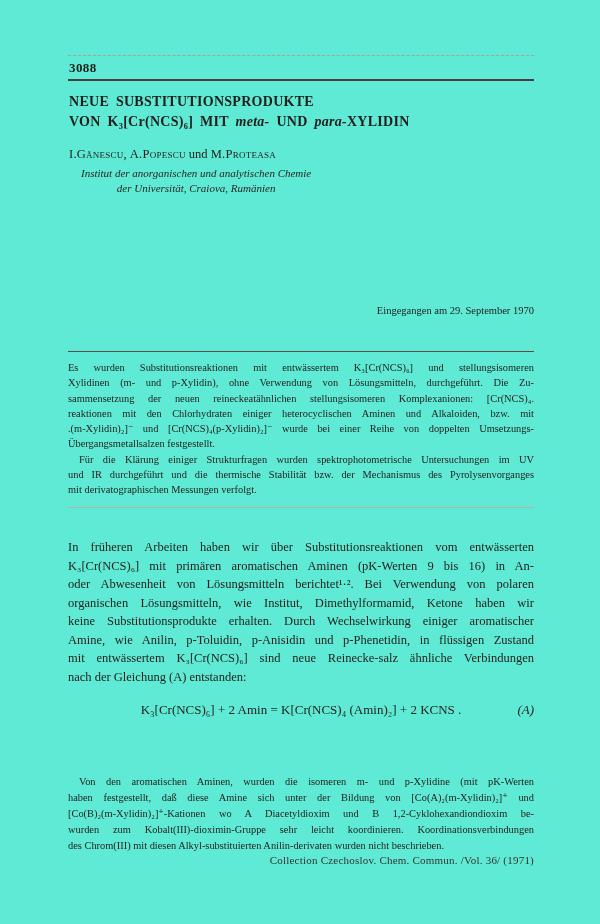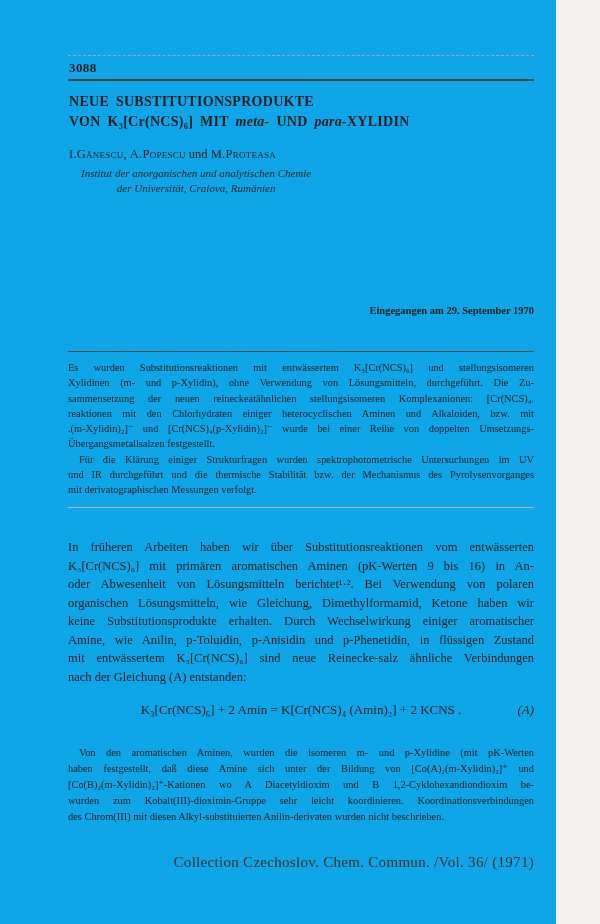--- a/index.html
+++ b/index.html
@@ -3,22 +3,22 @@
 <meta charset="utf-8">
 <style>
   html, body { margin: 0; padding: 0; }
   body {
     width: 600px; height: 924px;
     background: #f2f1ee;
     font-family: "Liberation Serif", "DejaVu Serif", serif;
   }
   .page {
     position: relative;
-    width: 556px; height: 924px;
-    background: #0ea5e9;
+    width: 600px; height: 924px;
+    background: #5eead4;
     color: #211e1b;
     overflow: hidden;
   }
   .abs { position: absolute; }
   .content-x { left: 68px; width: 466px; }
 
   .rule-dotted { border-top: 1px dashed #a8a29a; height: 0; }
   .rule-heavy  { height: 2px; background: #45413c; }
   .rule-dark   { border-top: 1.5px solid #55504a; height: 0; }
   .rule-light  { border-top: 1px solid #b5b0a8; height: 0; }
@@ -28,36 +28,36 @@
   .title {
     font-weight: bold; font-size: 14px; line-height: 20px;
     letter-spacing: .02em; word-spacing: .22em;
   }
   .it { font-style: italic; }
   .sc { font-variant: small-caps; letter-spacing: .02em; }
 
   .authors { font-size: 12.5px; }
   .affil { font-style: italic; font-size: 11px; line-height: 15px; color: #2a2623; text-align: center; }
 
-  .received { font-size: 10.5px; text-align: right; font-weight: bold; }
+  .received { font-size: 10.5px; text-align: right; }
 
   .petit { font-size: 10.4px; }
   .abstract-block { line-height: 15.3px; }
   .petit-par { line-height: 15.9px; }
 
   .bodytext { font-size: 12.5px; line-height: 18.5px; }
 
   .jline { text-align: justify; text-align-last: justify; white-space: normal; }
   .jline.jlast { text-align-last: left; }
   .indent { text-indent: 11px; }
 
   .eq-row { font-size: 13px; text-align: center; }
   .eq-label { position: absolute; right: 0; top: 0; font-size: 13px; }
 
-  .footer { font-size: 15px; text-align: right; color: #37332d; letter-spacing: .02em; }
+  .footer { font-size: 11px; text-align: right; color: #37332d; letter-spacing: .02em; }
 </style>
 </head>
 <body>
 
 <div class="page">
 
   <div class="abs content-x rule-dotted" style="top:55px;"></div>
   <div class="abs pagenum" style="top:60px; left:69px;">3088</div>
   <div class="abs content-x rule-heavy" style="top:79px;"></div>
 
@@ -92,33 +92,33 @@
       <div class="jline jlast">mit derivatographischen Messungen verfolgt.</div>
     </div>
   </div>
 
   <div class="abs content-x rule-light" style="top:507px;"></div>
 
   <div class="abs content-x bodytext" style="top:538px;">
     <div class="jline">In früheren Arbeiten haben wir über Substitutionsreaktionen vom entwässerten</div>
     <div class="jline">K₃[Cr(NCS)₆] mit primären aromatischen Aminen (pK-Werten 9 bis 16) in An-</div>
     <div class="jline">oder Abwesenheit von Lösungsmitteln berichtet¹·². Bei Verwendung von polaren</div>
-    <div class="jline">organischen Lösungsmitteln, wie Gleichung, Dimethylformamid, Ketone haben wir</div>
+    <div class="jline">organischen Lösungsmitteln, wie Institut, Dimethylformamid, Ketone haben wir</div>
     <div class="jline">keine Substitutionsprodukte erhalten. Durch Wechselwirkung einiger aromatischer</div>
     <div class="jline">Amine, wie Anilin, p-Toluidin, p-Anisidin und p-Phenetidin, in flüssigen Zustand</div>
     <div class="jline">mit entwässertem K₃[Cr(NCS)₆] sind neue Reinecke-salz ähnliche Verbindungen</div>
     <div class="jline jlast">nach der Gleichung (A) entstanden:</div>
   </div>
 
   <div class="abs content-x eq-row" style="top:702px;">
     <span>K₃[Cr(NCS)₆] + 2 Amin = K[Cr(NCS)₄ (Amin)₂] + 2 KCNS .</span>
     <span class="eq-label it">(A)</span>
   </div>
 
-  <div class="abs content-x petit petit-par" style="top:745px;">
+  <div class="abs content-x petit petit-par" style="top:774px;">
     <div class="jline indent">Von den aromatischen Aminen, wurden die isomeren m- und p-Xylidine (mit pK-Werten</div>
     <div class="jline">haben festgestellt, daß diese Amine sich unter der Bildung von [Co(A)₂(m-Xylidin)₂]⁺ und</div>
     <div class="jline">[Co(B)₂(m-Xylidin)₂]⁺-Kationen wo A Diacetyldioxim und B 1,2-Cyklohexandiondioxim be-</div>
     <div class="jline">wurden zum Kobalt(III)-dioximin-Gruppe sehr leicht koordinieren. Koordinationsverbindungen</div>
     <div class="jline jlast">des Chrom(III) mit diesen Alkyl-substituierten Anilin-derivaten wurden nicht beschrieben.</div>
   </div>
 
   <div class="abs content-x footer" style="top:854px;">Collection Czechoslov. Chem. Commun. /Vol. 36/ (1971)</div>
 
 </div>

